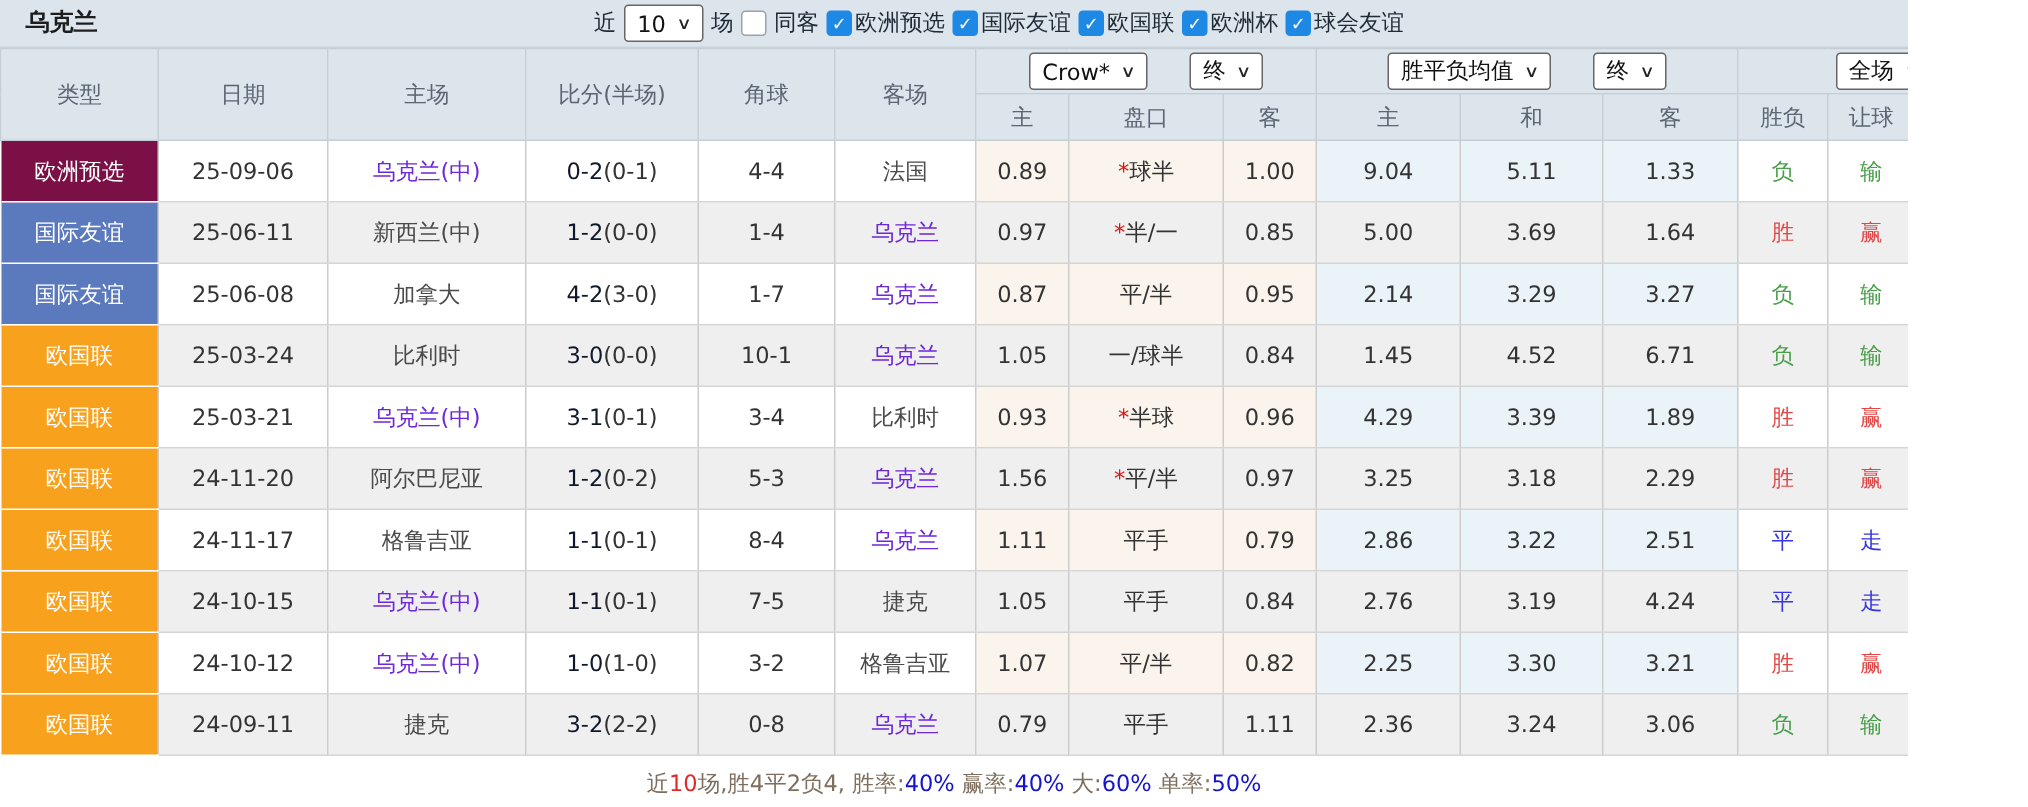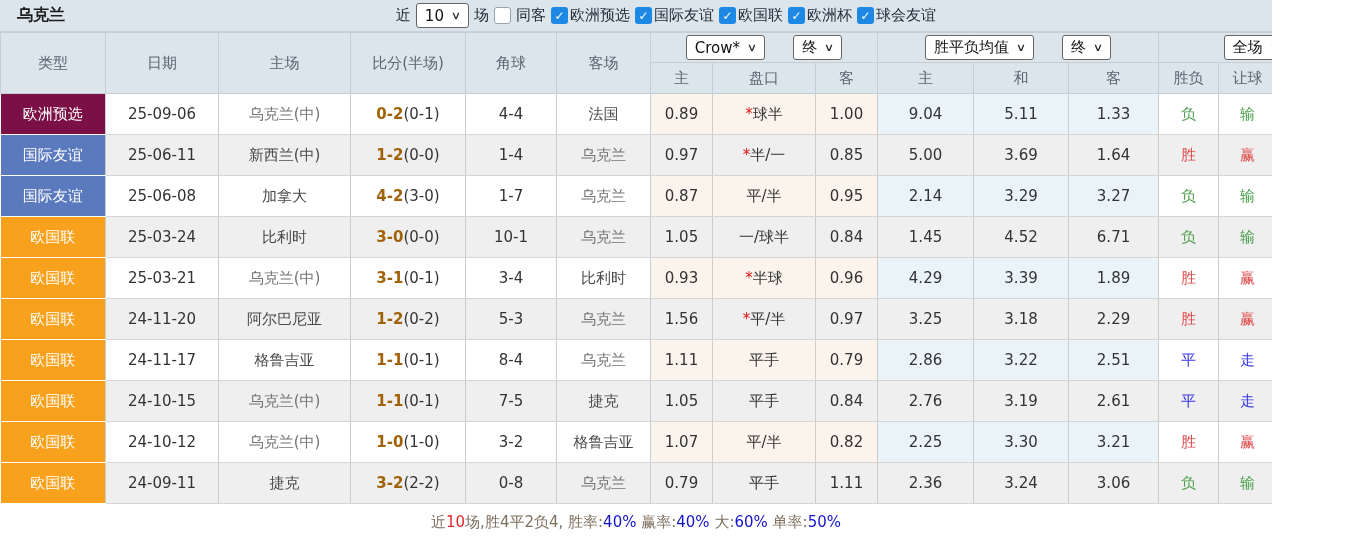--- a/index.html
+++ b/index.html
@@ -30,22 +30,22 @@
   thead tr.selrow th { height:30px; }
   thead tr.subrow th { height:31px; }
   .selwrap { display:flex; align-items:center; justify-content:center; gap:28px; }
   td { border-right:1px solid #ccc; border-bottom:1px solid #d5d5d5; text-align:center;
        height:41px; color:#333; }
   tr.alt td { background:#efefef; }
   td.bet365 { background:#faf4ec;margin-left:24px; }
   td.oddscol { background:#e9f3f8; }
   td.typecell { color:#fff; border-bottom:1px solid #fff; }
   td.teamcell { color:#4a4a4a; }
-  .green-team { color:#737373; }
-  .score-main { color:#a16207;font-weight:bold; }
+  .green-team { color:#6d28d9; }
+  .score-main { color:#0f172a; }
   .score-half { color:#333; }
   .star { color:#e01515; }
   .r-red { color:#e04848; }
   .r-green { color:#4a9e4a; }
   .r-blue { color:#3636e0; }
 
   
   .footer { height:36px; display:flex; align-items:center; justify-content:center;
             font-size:15px; background:#fff; white-space:pre; }
   .f-label { color:#7d6e5d; }
@@ -287,21 +287,21 @@
           <td>24-10-15</td>
           <td class="teamcell"><span class="green-team">乌克兰(中)</span></td>
           <td><span class="score-main">1-1</span><span class="score-half">(0-1)</span></td>
           <td>7-5</td>
           <td class="teamcell"><span>捷克</span></td>
           <td class="bet365">1.05</td>
           <td class="bet365"><span>平手</span></td>
           <td class="bet365">0.84</td>
           <td class="oddscol">2.76</td>
           <td class="oddscol">3.19</td>
-          <td class="oddscol">2.61</td>
+          <td class="oddscol">4.24</td>
           <td class="r-blue">平</td>
           <td class="r-blue">走</td>
           <td class="r-green">小</td>
         </tr>
         <tr>
           <td class="typecell" style="background: rgb(248, 161, 29);">欧国联</td>
           <td>24-10-12</td>
           <td class="teamcell"><span class="green-team">乌克兰(中)</span></td>
           <td><span class="score-main">1-0</span><span class="score-half">(1-0)</span></td>
           <td>3-2</td>

